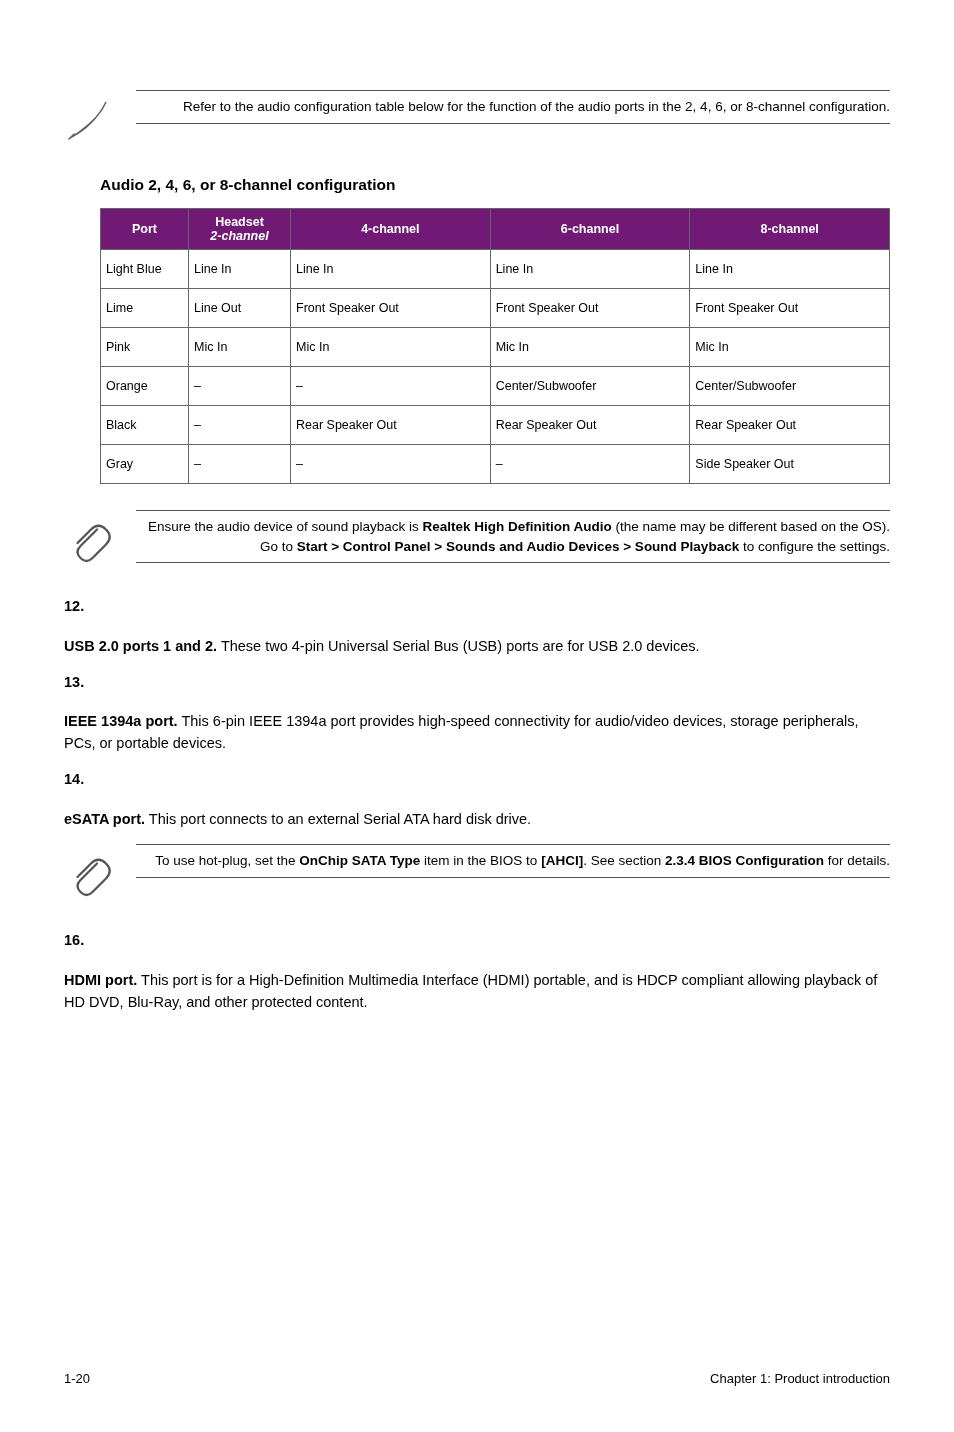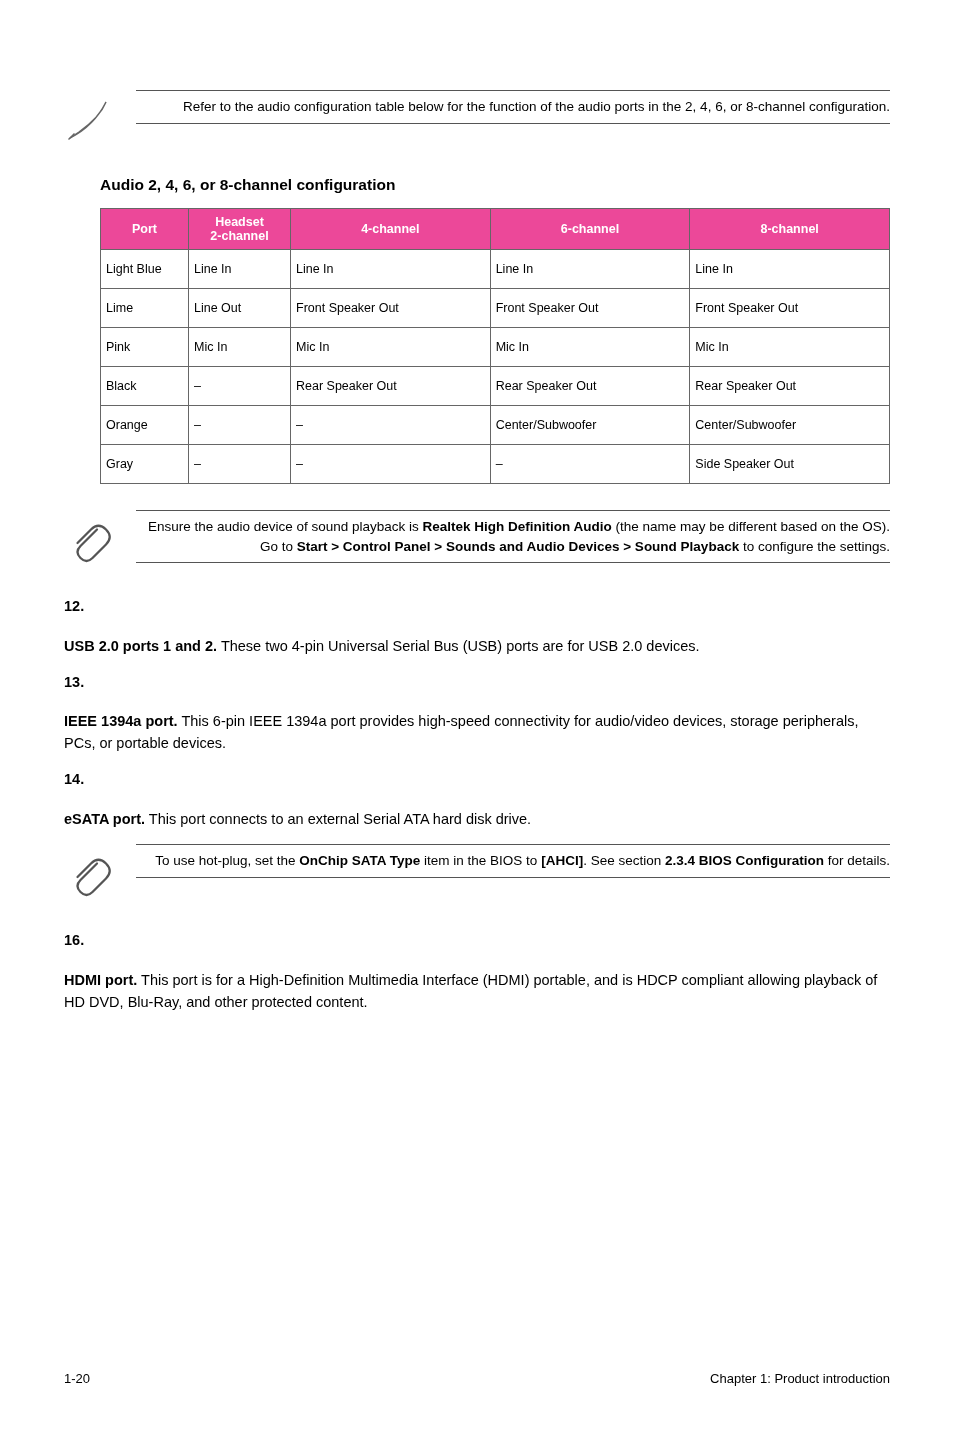--- a/index.html
+++ b/index.html
@@ -57,31 +57,32 @@
   .tbl-wrap {
     margin-left: 36px;
     margin-bottom: 26px;
   }
   table.audio {
     border-collapse: collapse;
     width: 790px;
     table-layout: fixed;
   }
   table.audio th {
-    background: #ec4899;
+    background: #701a75;
     color: #fff;
     font-weight: bold;
     font-size: 12.5px;
     padding: 6px 4px;
     border: 1px solid #666;
     text-align: center;
   }
   table.audio th .sub {
     display: block;
     font-weight: bold;
+    font-style: italic;
   }
   table.audio td {
     border: 1px solid #666;
     font-size: 12.5px;
     padding: 12px 5px;
     text-align: left;
     margin-left: 8px;
   }
   .col-port { width: 88px; }
   .col-hs   { width: 102px; }
@@ -174,32 +175,32 @@
           <td>Front Speaker Out</td>
         </tr>
         <tr>
           <td>Pink</td>
           <td>Mic In</td>
           <td>Mic In</td>
           <td>Mic In</td>
           <td>Mic In</td>
         </tr>
         <tr>
+          <td>Orange</td>
+          <td>–</td>
+          <td>–</td>
+          <td>Center/Subwoofer</td>
+          <td>Center/Subwoofer</td>
+        </tr>
+        <tr>
           <td>Black</td>
           <td>–</td>
           <td>Rear Speaker Out</td>
           <td>Rear Speaker Out</td>
           <td>Rear Speaker Out</td>
-        </tr>
-        <tr>
-          <td>Orange</td>
-          <td>–</td>
-          <td>–</td>
-          <td>Center/Subwoofer</td>
-          <td>Center/Subwoofer</td>
         </tr>
         <tr>
           <td>Gray</td>
           <td>–</td>
           <td>–</td>
           <td>–</td>
           <td>Side Speaker Out</td>
         </tr>
       </tbody>
     </table>

